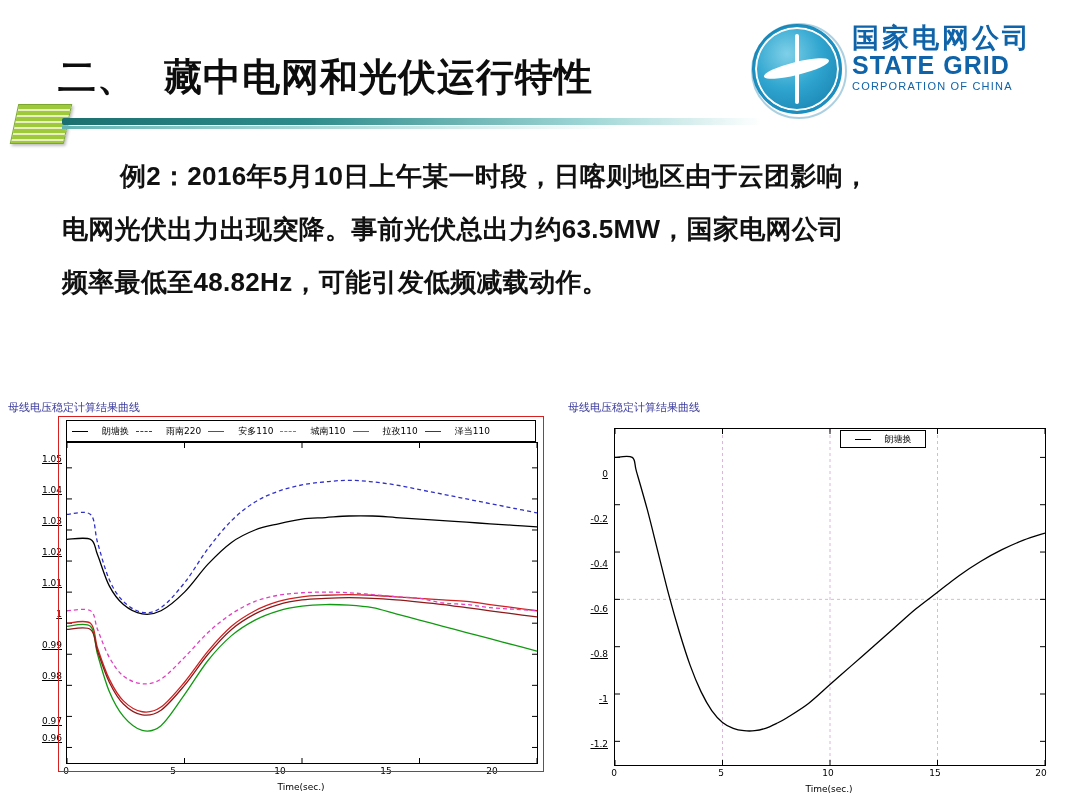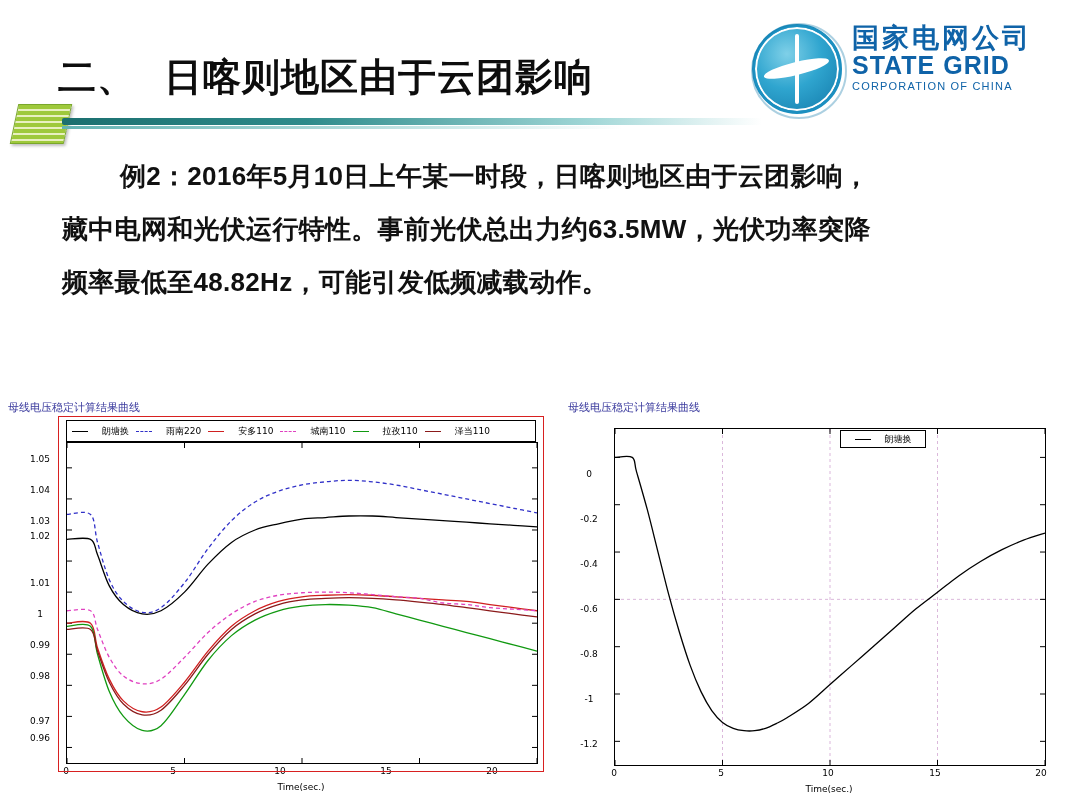--- a/index.html
+++ b/index.html
@@ -180,21 +180,21 @@
     color: #000000;
     display: flex;
     align-items: center;
     gap: 7px;
     padding: 2px 5px;
     box-sizing: border-box;
     z-index: 5;
   }
   .legend-item { display: flex; align-items: center; gap: 14px; white-space: nowrap; }
   .legend-line { display: inline-block; width: 16px; height: 0; border-top-width: 1.4px; }
-  .ytick { position: absolute; font-size: 9px; font-family: "DejaVu Sans", sans-serif; color:#000; text-align: center; }
+  .ytick { position: absolute; font-size: 9px; font-family: "DejaVu Sans", sans-serif; color:#000; text-align: right; text-decoration: underline; }
   .xtick { position: absolute; font-size: 9px; font-family: "DejaVu Sans", sans-serif; color:#000; text-align: center; }
   .xaxis-caption {
     position: absolute;
     font-size: 9px;
     font-family: "DejaVu Sans", sans-serif;
     color: #000;
     text-align: center;
   }
   .red-frame {
     position: absolute;
@@ -202,41 +202,41 @@
   }
   svg { display: block; }
 </style>
 </head>
 <body>
 
 <div class="slide-header">
   <div class="bullet-block"></div>
 
   <div class="title-text">
-    <span class="title-num">二、</span><span>日喀则地区由于云团影响</span>
+    <span class="title-num">二、</span><span>藏中电网和光伏运行特性</span>
   </div>
 
   <div class="header-rule"></div>
   <div class="header-rule2"></div>
 
   <div class="logo-wrap">
     <div class="logo-mark">
       <div class="logo-ring-text"></div>
     </div>
     <div>
       <div class="logo-cn">国家电网公司</div>
       <div class="logo-en1">STATE GRID</div>
       <div class="logo-en2">CORPORATION OF CHINA</div>
     </div>
   </div>
 </div>
 
 <div class="body-text">
   <div><span class="indent"></span><span>例2：2016年5月10日上午某一时段，日喀则地区由于云团影响，</span></div>
-  <div>藏中电网和光伏运行特性。事前光伏总出力约63.5MW，光伏功率突降</div>
+  <div>电网光伏出力出现突降。事前光伏总出力约63.5MW，国家电网公司</div>
   <div>频率最低至48.82Hz，可能引发低频减载动作。</div>
 </div>
 
 <div class="chart-area">
 
   <div class="chart-card chart-left">
     <div class="chart-title">母线电压稳定计算结果曲线</div>
 
     <div class="legend-box" style="left:58px; top:28px; width:470px; height:22px;">
       <span class="legend-item">
@@ -302,21 +302,21 @@
           <path d="M 0.00 180.19 C 3.92 180.19, 18.41 176.05, 23.50 180.19 C 28.59 184.34, 27.42 195.73, 30.55 205.05 C 33.68 214.37, 37.99 227.31, 42.30 236.12 C 46.61 244.92, 50.92 252.43, 56.40 257.86 C 61.88 263.30, 68.93 267.70, 75.20 268.74 C 81.47 269.77, 86.95 269.00, 94.00 264.08 C 101.05 259.16, 109.67 248.54, 117.50 239.22 C 125.33 229.90, 133.17 217.48, 141.00 208.16 C 148.83 198.83, 156.67 190.03, 164.50 183.30 C 172.33 176.57, 180.17 171.91, 188.00 167.77 C 195.83 163.62, 203.67 160.78, 211.50 158.45 C 219.33 156.12, 227.17 154.82, 235.00 153.79 C 242.83 152.75, 250.67 152.60, 258.50 152.23 C 266.33 151.87, 274.17 151.61, 282.00 151.61 C 289.83 151.61, 297.67 151.87, 305.50 152.23 C 313.33 152.60, 321.17 153.27, 329.00 153.79 C 336.83 154.30, 344.67 154.82, 352.50 155.34 C 360.33 155.86, 368.17 156.38, 376.00 156.89 C 383.83 157.41, 391.67 157.67, 399.50 158.45 C 407.33 159.22, 415.17 160.52, 423.00 161.55 C 430.83 162.59, 438.67 163.62, 446.50 164.66 C 454.33 165.70, 466.08 167.25, 470.00 167.77" fill="none" stroke="#d02020" stroke-width="1.3"></path>
           <path d="M 0.00 167.77 C 3.92 167.77, 18.41 164.66, 23.50 167.77 C 28.59 170.87, 27.42 178.64, 30.55 186.41 C 33.68 194.17, 37.99 206.60, 42.30 214.37 C 46.61 222.14, 50.92 228.61, 56.40 233.01 C 61.88 237.41, 68.93 240.26, 75.20 240.78 C 81.47 241.29, 86.95 240.52, 94.00 236.12 C 101.05 231.72, 109.67 222.14, 117.50 214.37 C 125.33 206.60, 133.17 196.76, 141.00 189.51 C 148.83 182.27, 156.67 176.05, 164.50 170.87 C 172.33 165.70, 180.17 161.55, 188.00 158.45 C 195.83 155.34, 203.67 153.68, 211.50 152.23 C 219.33 150.78, 227.17 150.27, 235.00 149.75 C 242.83 149.23, 250.67 149.13, 258.50 149.13 C 266.33 149.13, 274.17 149.33, 282.00 149.75 C 289.83 150.16, 297.67 150.94, 305.50 151.61 C 313.33 152.28, 321.17 153.17, 329.00 153.79 C 336.83 154.41, 344.67 154.30, 352.50 155.34 C 360.33 156.38, 368.17 158.96, 376.00 160.00 C 383.83 161.04, 391.67 160.78, 399.50 161.55 C 407.33 162.33, 415.17 163.88, 423.00 164.66 C 430.83 165.44, 438.67 165.70, 446.50 166.21 C 454.33 166.73, 466.08 167.51, 470.00 167.77" fill="none" stroke="#e040c0" stroke-width="1.3" stroke-dasharray="4,3"></path>
           <path d="M 0.00 183.30 C 3.92 183.30, 18.41 178.64, 23.50 183.30 C 28.59 187.96, 27.42 200.39, 30.55 211.26 C 33.68 222.14, 37.99 238.19, 42.30 248.54 C 46.61 258.90, 50.92 266.93, 56.40 273.40 C 61.88 279.87, 68.93 285.83, 75.20 287.38 C 81.47 288.93, 86.95 288.67, 94.00 282.72 C 101.05 276.76, 109.67 262.52, 117.50 251.65 C 125.33 240.78, 133.17 227.31, 141.00 217.48 C 148.83 207.64, 156.67 199.35, 164.50 192.62 C 172.33 185.89, 180.17 181.23, 188.00 177.09 C 195.83 172.94, 203.67 170.10, 211.50 167.77 C 219.33 165.44, 227.17 164.14, 235.00 163.11 C 242.83 162.07, 250.67 161.71, 258.50 161.55 C 266.33 161.40, 274.17 161.66, 282.00 162.17 C 289.83 162.69, 297.67 163.21, 305.50 164.66 C 313.33 166.11, 321.17 168.80, 329.00 170.87 C 336.83 172.94, 344.67 175.02, 352.50 177.09 C 360.33 179.16, 368.17 181.23, 376.00 183.30 C 383.83 185.37, 391.67 187.44, 399.50 189.51 C 407.33 191.59, 415.17 193.66, 423.00 195.73 C 430.83 197.80, 438.67 199.87, 446.50 201.94 C 454.33 204.01, 466.08 207.12, 470.00 208.16" fill="none" stroke="#119911" stroke-width="1.3"></path>
           <path d="M 0.00 186.41 C 3.92 186.41, 18.41 182.78, 23.50 186.41 C 28.59 190.03, 27.42 199.35, 30.55 208.16 C 33.68 216.96, 37.99 230.42, 42.30 239.22 C 46.61 248.03, 50.92 255.53, 56.40 260.97 C 61.88 266.41, 68.93 270.81, 75.20 271.84 C 81.47 272.88, 86.95 272.10, 94.00 267.18 C 101.05 262.27, 109.67 251.65, 117.50 242.33 C 125.33 233.01, 133.17 220.58, 141.00 211.26 C 148.83 201.94, 156.67 193.14, 164.50 186.41 C 172.33 179.68, 180.17 175.02, 188.00 170.87 C 195.83 166.73, 203.67 163.88, 211.50 161.55 C 219.33 159.22, 227.17 157.93, 235.00 156.89 C 242.83 155.86, 250.67 155.70, 258.50 155.34 C 266.33 154.98, 274.17 154.72, 282.00 154.72 C 289.83 154.72, 297.67 154.98, 305.50 155.34 C 313.33 155.70, 321.17 156.27, 329.00 156.89 C 336.83 157.51, 344.67 158.29, 352.50 159.07 C 360.33 159.84, 368.17 160.62, 376.00 161.55 C 383.83 162.49, 391.67 163.62, 399.50 164.66 C 407.33 165.70, 415.17 166.73, 423.00 167.77 C 430.83 168.80, 438.67 169.84, 446.50 170.87 C 454.33 171.91, 466.08 173.46, 470.00 173.98" fill="none" stroke="#8b1a1a" stroke-width="1.3"></path>
         </svg>
     </div>
 
     <div class="ytick" style="left:10px; top:62px; width:44px;">1.05</div>
     <div class="ytick" style="left:10px; top:93px; width:44px;">1.04</div>
     <div class="ytick" style="left:10px; top:124px; width:44px;">1.03</div>
-    <div class="ytick" style="left:10px; top:139px; width:44px;">1.02</div>
+    <div class="ytick" style="left:10px; top:155px; width:44px;">1.02</div>
     <div class="ytick" style="left:10px; top:186px; width:44px;">1.01</div>
     <div class="ytick" style="left:10px; top:217px; width:44px;">1</div>
     <div class="ytick" style="left:10px; top:248px; width:44px;">0.99</div>
     <div class="ytick" style="left:10px; top:279px; width:44px;">0.98</div>
     <div class="ytick" style="left:10px; top:310px; width:44px;margin-top:14px;">0.97</div>
     <div class="ytick" style="left:10px; top:341px; width:44px;">0.96</div>
 
     <div class="xtick" style="left:48px; top:374px; width:20px;">0</div>
     <div class="xtick" style="left:155px; top:374px; width:20px;">5</div>
     <div class="xtick" style="left:262px; top:374px; width:20px;">10</div>

